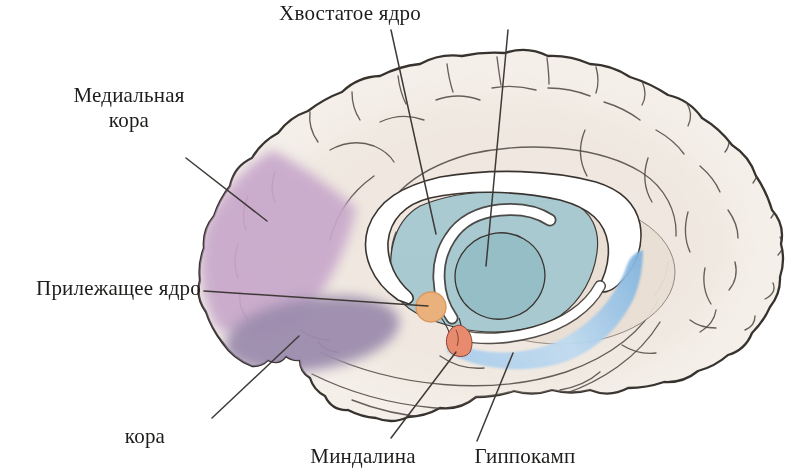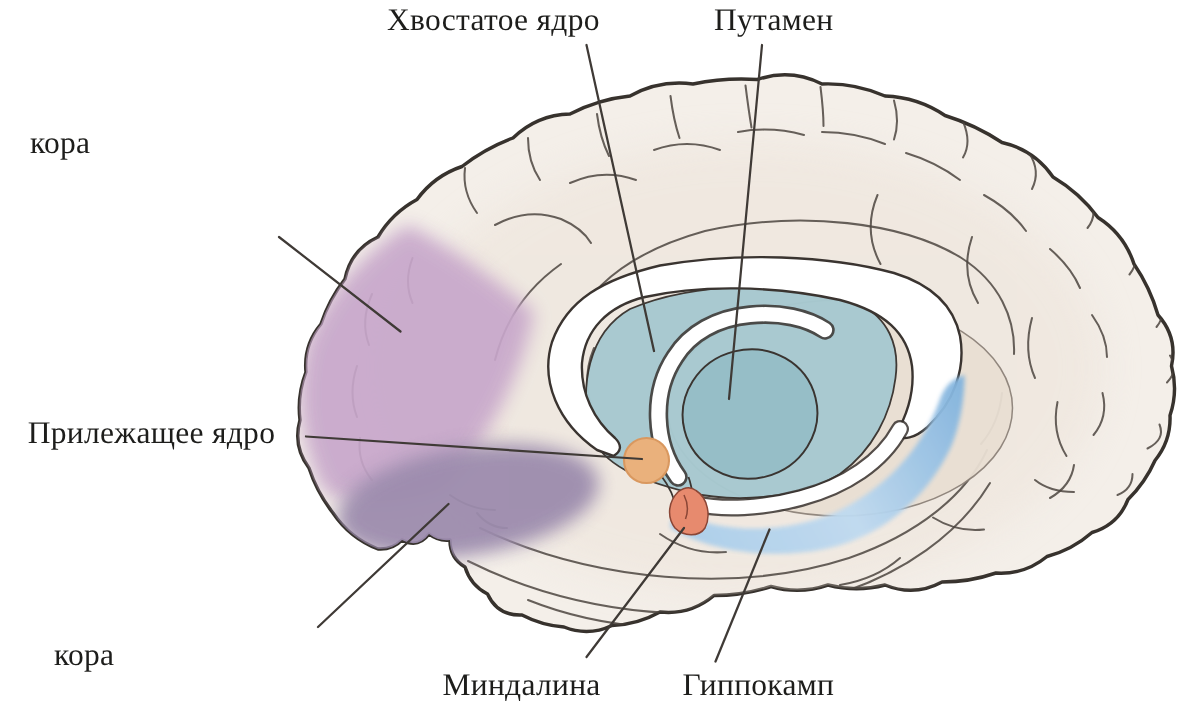--- a/index.html
+++ b/index.html
@@ -1,19 +1,19 @@
 <!DOCTYPE html>
 <html><head>
 <meta charset="utf-8">
 <style>
   html,body{margin:0;padding:0;background:#ffffff;}
   #stage{position:relative;width:790px;height:475px;background:#ffffff;overflow:hidden;
          font-family:"Liberation Serif","DejaVu Serif",serif;}
   svg{position:absolute;left:0;top:0;}
-  .lbl{position:absolute;font-size:21px;line-height:25px;color:#1d1d1b;
+  .lbl{position:absolute;font-size:21px;line-height:25px;color:#1d1d1b;text-align:center;
        letter-spacing:.2px;white-space:nowrap;}
   .sulci path{fill:none;stroke:#4c453f;stroke-width:1.35;stroke-linecap:round;opacity:.85;}
   .leader{stroke:#3f3a36;stroke-width:1.5;stroke-linecap:round;}
 </style>
 </head>
 <body>
 
 <div id="stage">
 
   <svg width="790" height="475" viewBox="0 0 790 475">
@@ -135,23 +135,23 @@
       <line class="leader" x1="508" y1="30" x2="486" y2="266"></line>
       <line class="leader" x1="186" y1="158" x2="267" y2="221"></line>
       <line class="leader" x1="204" y1="291" x2="428" y2="306"></line>
       <line class="leader" x1="212" y1="418" x2="299" y2="336"></line>
       <line class="leader" x1="391" y1="438" x2="456" y2="352"></line>
       <line class="leader" x1="477" y1="441" x2="513" y2="353"></line>
     </g>
   </svg>
 
   <div class="lbl" style="left:258px;top:1px;width:184px">Хвостатое ядро</div>
-  <div class="lbl" style="left:476px;top:1px;width:100px">Путамен</div>
   <div class="lbl" style="left:20px;top:83px;width:218px">
+    <div>Медиальная</div>
     <div>кора</div>
   </div>
-  <div class="lbl" style="left:1px;top:276px;width:200px;text-align:center">Прилежащее ядро</div>
+  <div class="lbl" style="left:1px;top:276px;width:200px;text-align:right">Прилежащее ядро</div>
   <div class="lbl" style="left:36px;top:424px;width:218px">
     <div>кора</div>
   </div>
   <div class="lbl" style="left:295px;top:444px;width:136px">Миндалина</div>
   <div class="lbl" style="left:455px;top:444px;width:140px">Гиппокамп</div>
 </div>
 
 </body></html>

